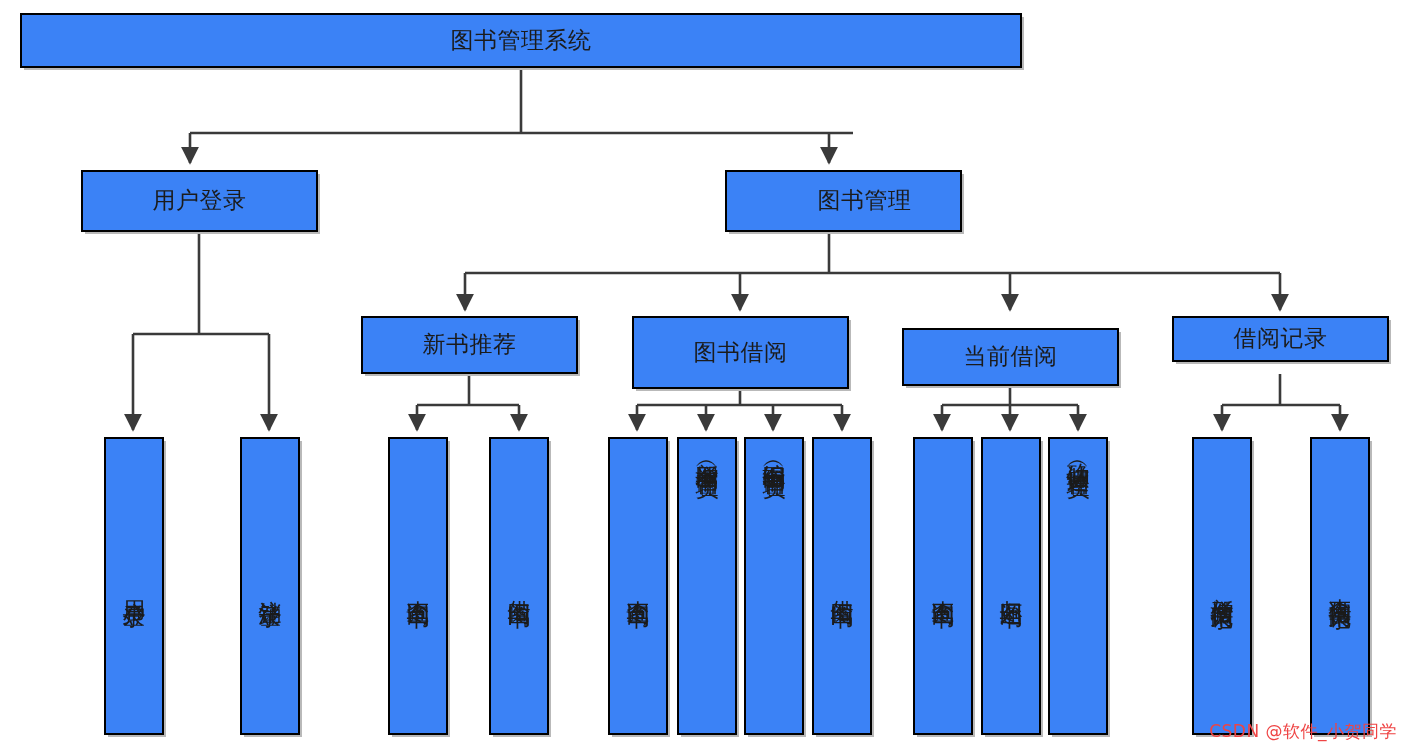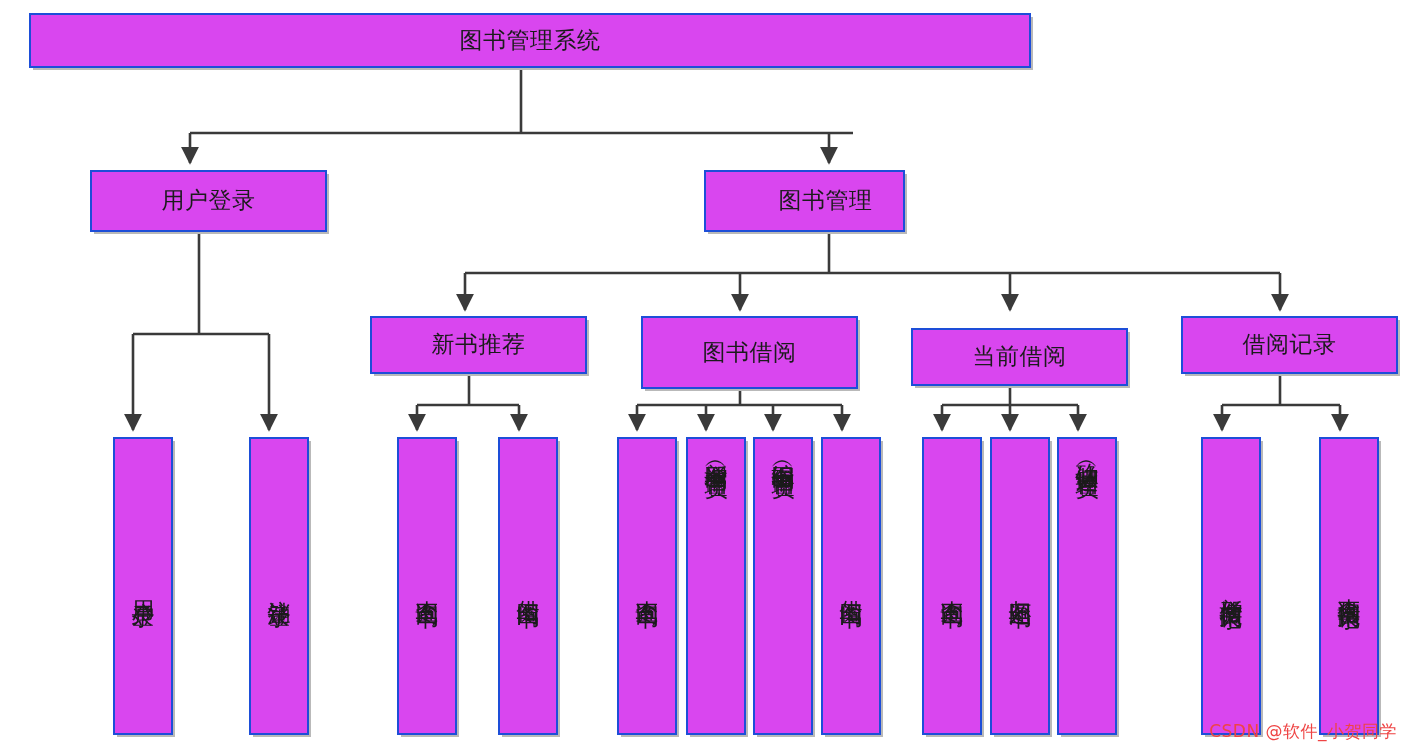--- a/index.html
+++ b/index.html
@@ -21,28 +21,27 @@
     position: absolute;
     left: 0;
     top: 0;
     width: 1405px;
     height: 747px;
     pointer-events: none;
   }
   .node {
     position: absolute;
     box-sizing: border-box;
-    background: #d946ef;
-    border: 2px solid #1d4ed8;
+    background: #3b82f6;
+    border: 2px solid #000000;
     box-shadow: 3px 3px 0 -1px #b9b9b9;
     display: flex;
     align-items: center;
     justify-content: center;
     color: #1b1b1b;
-    margin-left: 9px;
   }
   .node .label {
     display: block;
     line-height: 1.12;
     letter-spacing: 0.5px;
     white-space: nowrap;
   }
   
   .node.horiz .label {
     font-size: 23px;
@@ -134,37 +133,37 @@
   </svg>
 
   <div class="node root horiz" style="left:20px; top:13px; width:1002px; height:55px;">
     <span class="label">图书管理系统</span>
   </div>
 
   <div class="node horiz" style="left:81px; top:170px; width:237px; height:62px;">
     <span class="label">用户登录</span>
   </div>
 
-  <div class="node horiz" style="left:695px; top:170px; width:201px; height:62px;padding-left:42px;">
+  <div class="node horiz" style="left:725px; top:170px; width:237px; height:62px;padding-left:42px;">
     <span class="label">图书管理</span>
   </div>
 
   <div class="node horiz" style="left:361px; top:316px; width:217px; height:58px;">
     <span class="label">新书推荐</span>
   </div>
 
   <div class="node horiz" style="left:632px; top:316px; width:217px; height:73px;">
     <span class="label">图书借阅</span>
   </div>
 
   <div class="node horiz" style="left:902px; top:328px; width:217px; height:58px;">
     <span class="label">当前借阅</span>
   </div>
 
-  <div class="node horiz" style="left:1172px; top:316px; width:217px; height:58px;">
+  <div class="node horiz" style="left:1172px; top:316px; width:217px; height:46px;">
     <span class="label">借阅记录</span>
   </div>
 
   <div class="node vert centered" style="left:104px; top:437px; width:60px; height:298px;">
     <span class="label">用户登录</span>
   </div>
 
   <div class="node vert centered" style="left:240px; top:437px; width:60px; height:298px;">
     <span class="label">注销登录</span>
   </div>

